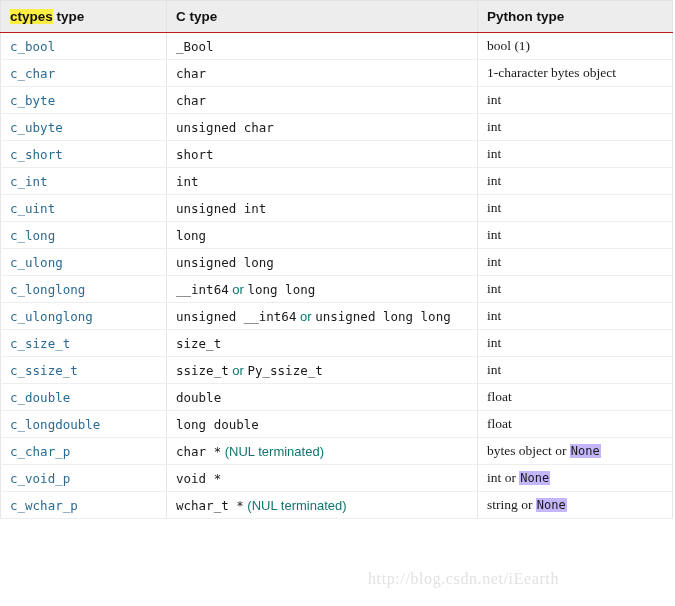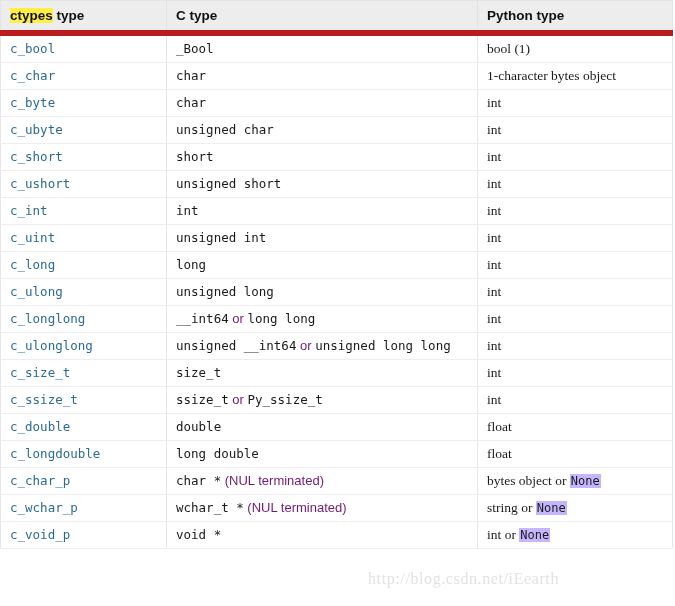--- a/index.html
+++ b/index.html
@@ -61,21 +61,21 @@
     padding: 5px 0 5px 9px;
     text-align: left;
     vertical-align: middle;
     height: 17px;
     box-sizing: border-box;
     background: transparent;
   }
 
   table.ctypes-table thead th {
     background: #ededed;
-    border-bottom: 6px solid #b91c1c;
+    border-bottom: 1px solid #b91c1c;
     font-weight: bold;
     font-size: 13.5px;
     color: #111111;
     height: 32px;
     padding-top: 6px;
     padding-bottom: 6px;
   }
 
   table.ctypes-table tbody td {
     border-top: 1px solid #eeeeee;
@@ -99,21 +99,21 @@
     font-family: "DejaVu Sans Mono", "Liberation Mono", monospace;
     font-size: 12.5px;
     color: #1a1a1a;
     white-space: nowrap;
   }
 
   
   .prose {
     font-family: "Liberation Sans", sans-serif;
     font-size: 13px;
-    color: #701a75;
+    color: #0f766e;
   }
 
   
   .pylit {
     font-family: "DejaVu Sans Mono", "Liberation Mono", monospace;
     font-size: 12px;
     color: #1a1a1a;
     background: #c4b5fd;
     padding: 0 1px;
   }
@@ -174,25 +174,20 @@
           <td><a class="ref-link" href="#">c_ubyte</a></td>
           <td><span class="cell-inline"><span class="lit">unsigned char</span></span></td>
           <td><span class="cell-inline"><span class="py-text">int</span></span></td>
         </tr>
         <tr>
           <td><a class="ref-link" href="#">c_short</a></td>
           <td><span class="cell-inline"><span class="lit">short</span></span></td>
           <td><span class="cell-inline"><span class="py-text">int</span></span></td>
         </tr>
         <tr>
-          <td><a class="ref-link" href="#">c_ushort</a></td>
-          <td><span class="cell-inline"><span class="lit">unsigned short</span></span></td>
-          <td><span class="cell-inline"><span class="py-text">int</span></span></td>
-        </tr>
-        <tr>
           <td><a class="ref-link" href="#">c_int</a></td>
           <td><span class="cell-inline"><span class="lit">int</span></span></td>
           <td><span class="cell-inline"><span class="py-text">int</span></span></td>
         </tr>
         <tr>
           <td><a class="ref-link" href="#">c_uint</a></td>
           <td><span class="cell-inline"><span class="lit">unsigned int</span></span></td>
           <td><span class="cell-inline"><span class="py-text">int</span></span></td>
         </tr>
         <tr>
@@ -234,25 +229,25 @@
           <td><a class="ref-link" href="#">c_longdouble</a></td>
           <td><span class="cell-inline"><span class="lit">long double</span></span></td>
           <td><span class="cell-inline"><span class="py-text">float</span></span></td>
         </tr>
         <tr>
           <td><a class="ref-link" href="#">c_char_p</a></td>
           <td><span class="cell-inline"><span class="lit">char *</span><span class="prose"> (NUL terminated)</span></span></td>
           <td><span class="cell-inline"><span class="py-text">bytes object or </span><span class="pylit">None</span></span></td>
         </tr>
         <tr>
+          <td><a class="ref-link" href="#">c_void_p</a></td>
+          <td><span class="cell-inline"><span class="lit">void *</span></span></td>
+          <td><span class="cell-inline"><span class="py-text">int or </span><span class="pylit">None</span></span></td>
+        </tr>
+        <tr>
           <td><a class="ref-link" href="#">c_wchar_p</a></td>
           <td><span class="cell-inline"><span class="lit">wchar_t *</span><span class="prose"> (NUL terminated)</span></span></td>
           <td><span class="cell-inline"><span class="py-text">string or </span><span class="pylit">None</span></span></td>
         </tr>
-        <tr>
-          <td><a class="ref-link" href="#">c_void_p</a></td>
-          <td><span class="cell-inline"><span class="lit">void *</span></span></td>
-          <td><span class="cell-inline"><span class="py-text">int or </span><span class="pylit">None</span></span></td>
-        </tr>
       </tbody>
   </table>
 
 </div>
 
 </body></html>

